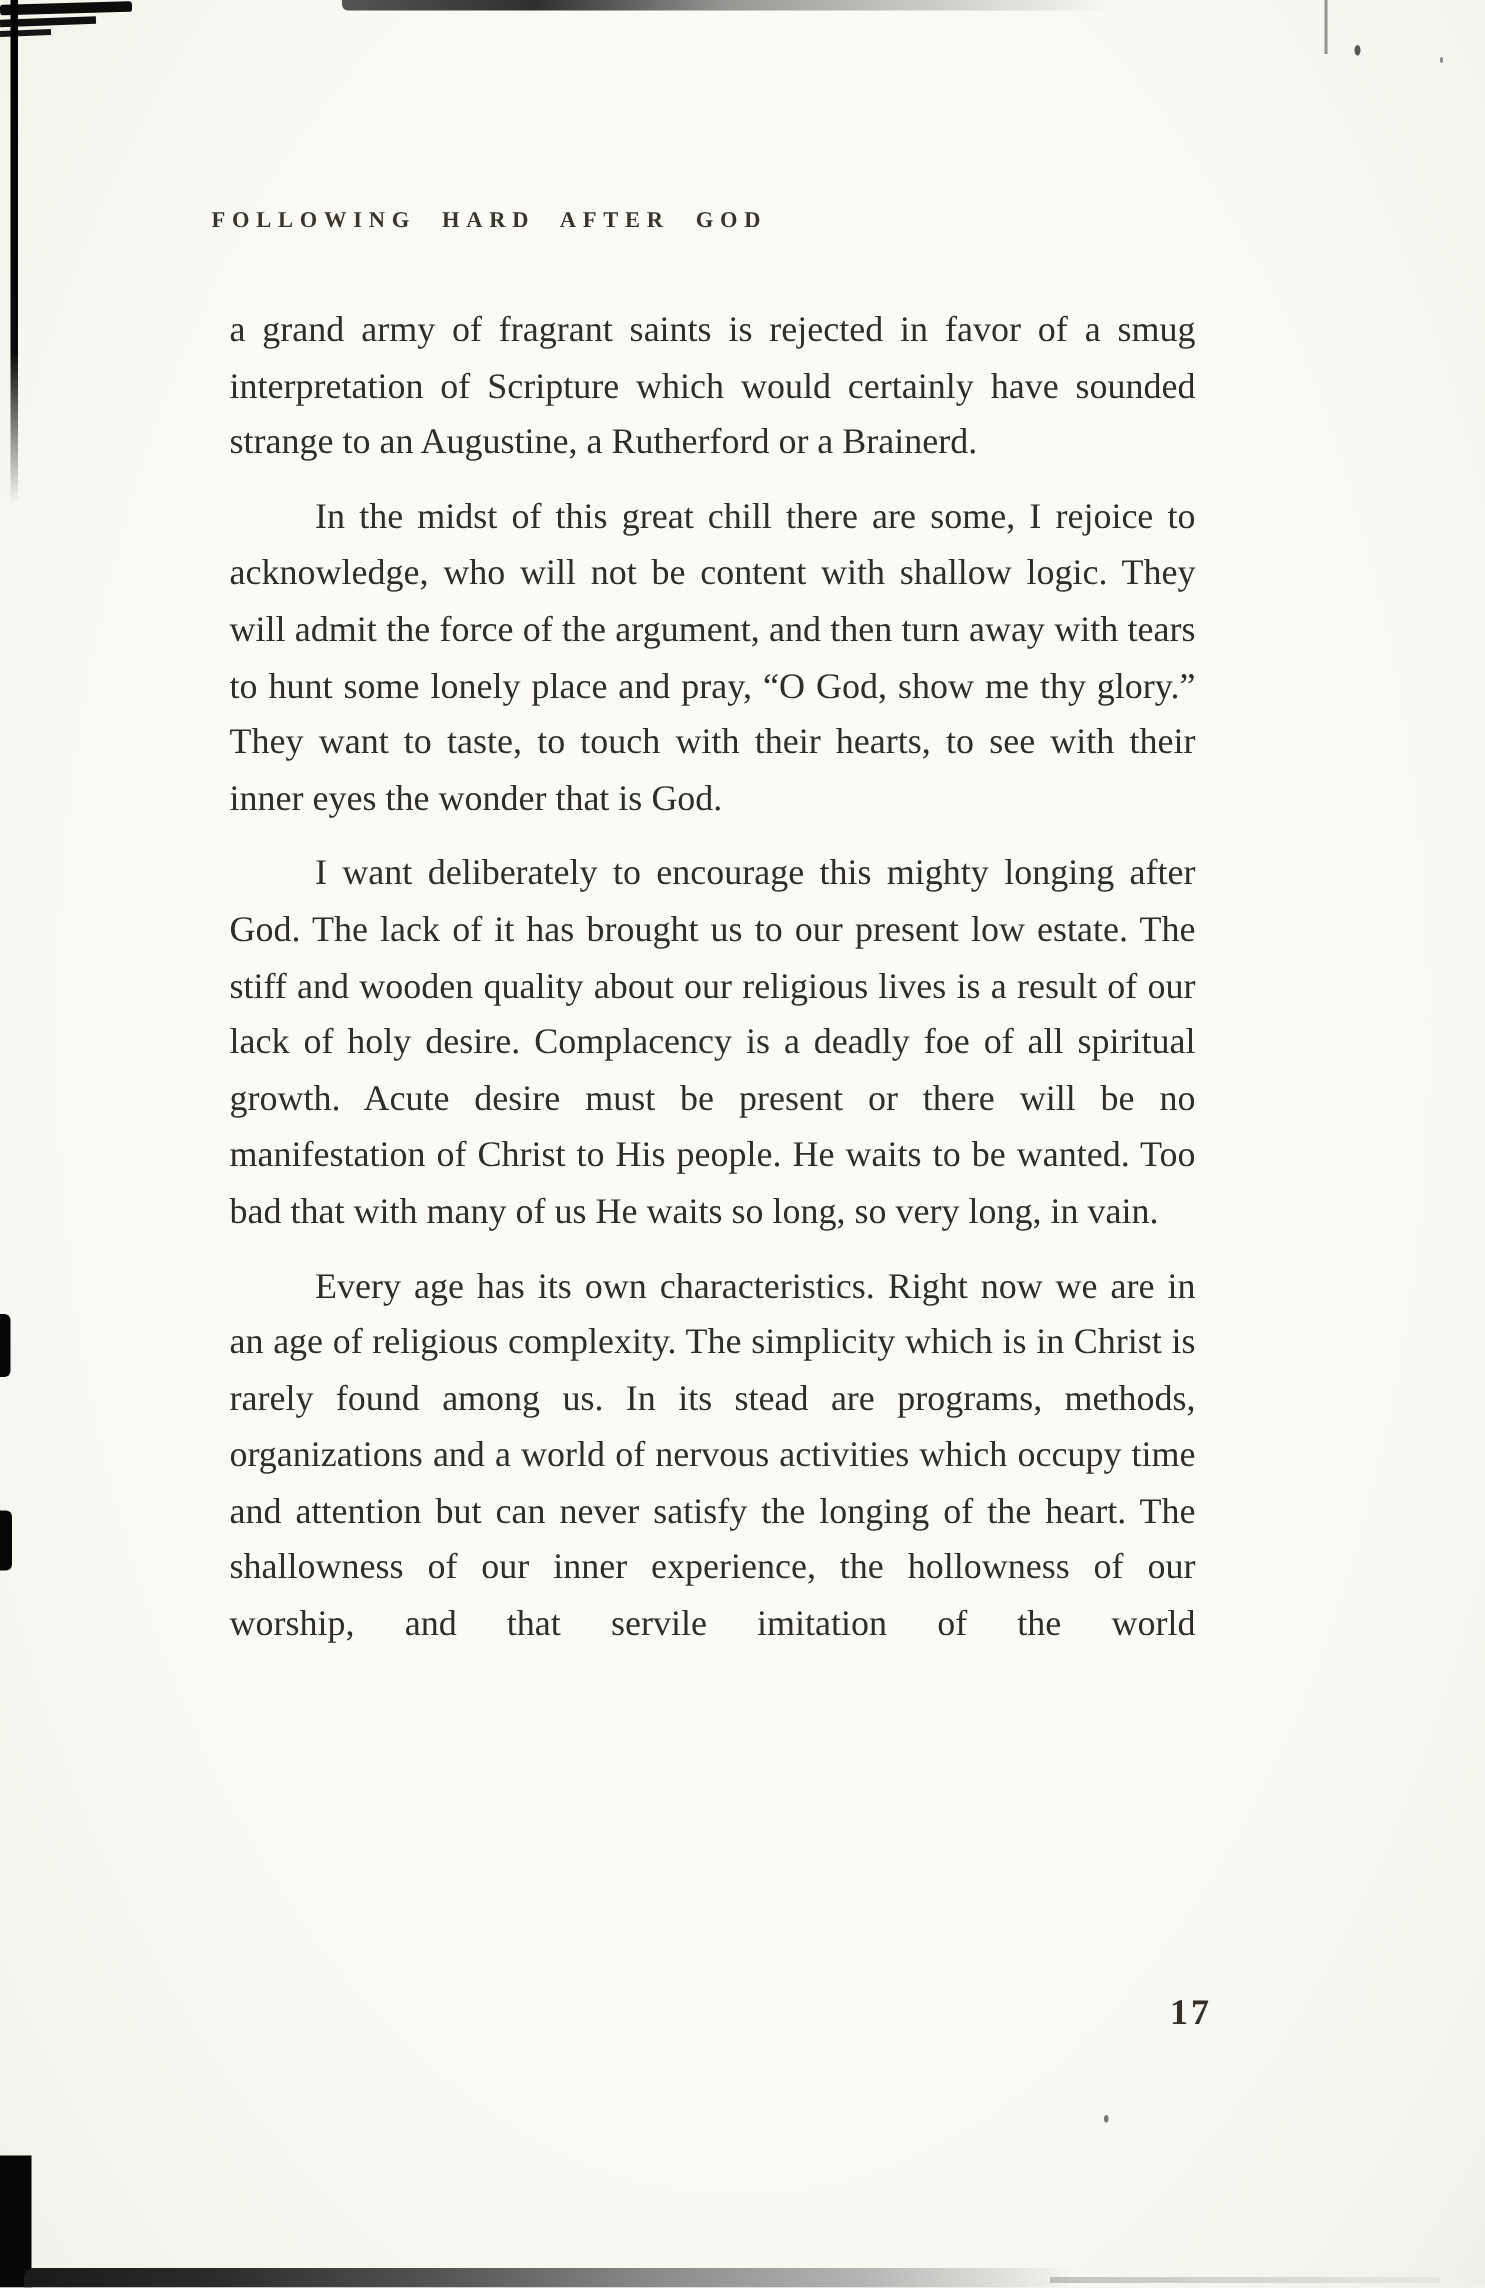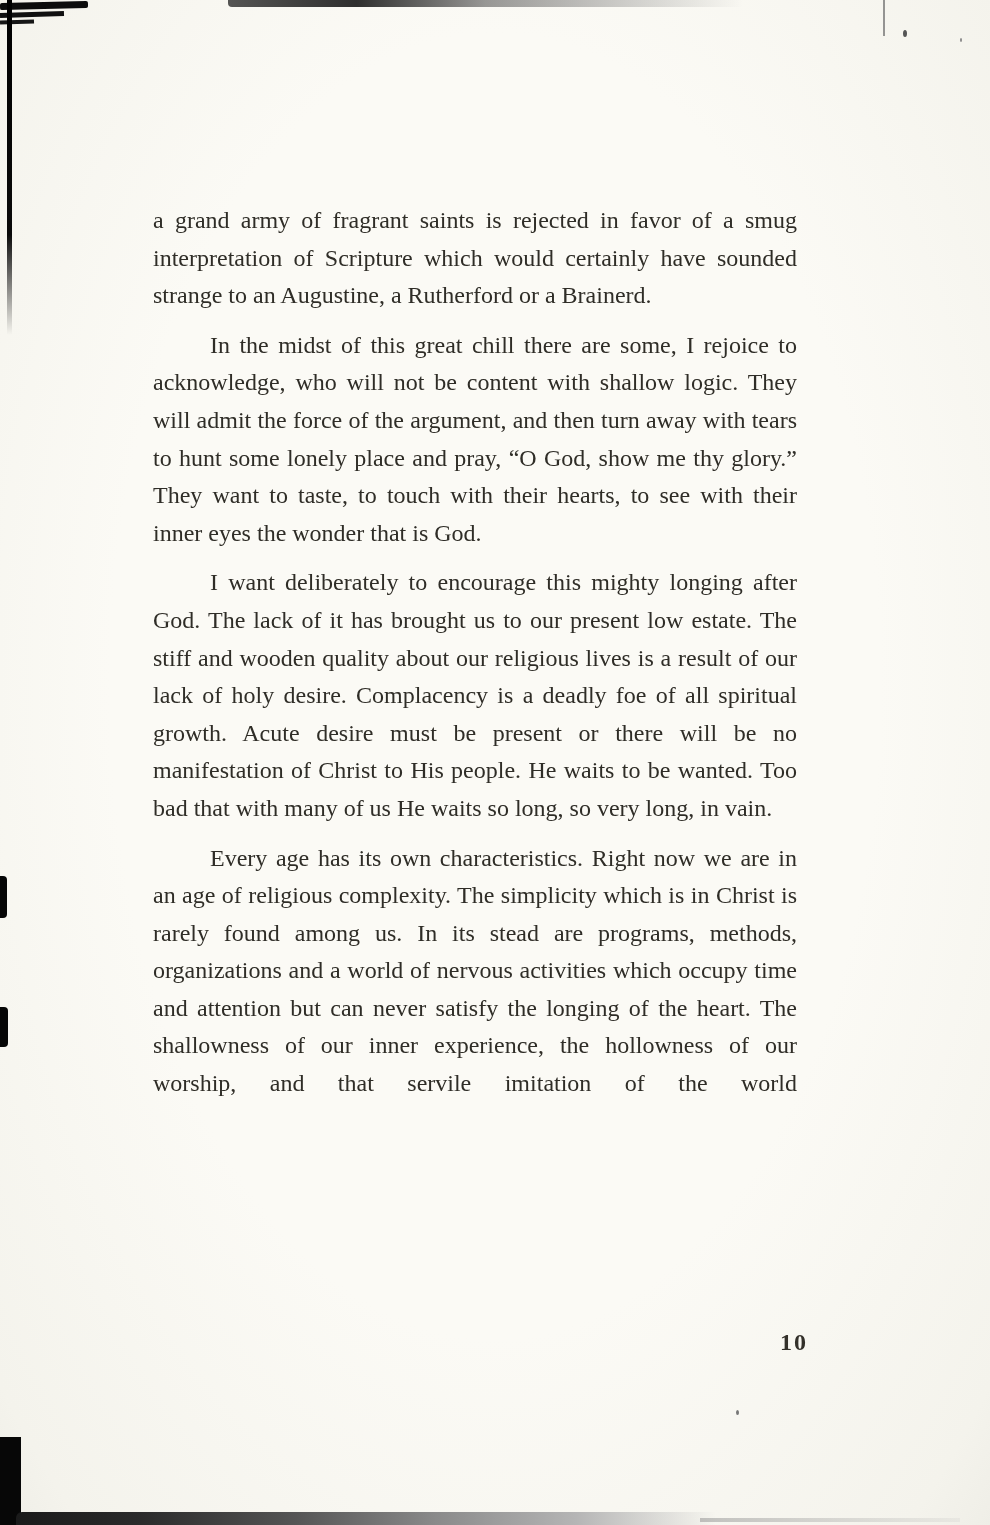--- a/index.html
+++ b/index.html
@@ -71,23 +71,24 @@
   <div class="art tr-line"></div>
   <div class="art tr-dot"></div>
   <div class="art left-nub1"></div>
   <div class="art left-nub2"></div>
   <div class="art bl-bar"></div>
   <div class="art bottom-smudge"></div>
   <div class="art bottom-faint"></div>
   <div class="art speck1"></div>
   <div class="art speck2"></div>
 
+  <header class="running-head">FOLLOWING HARD AFTER GOD</header>
 
   <main class="text-block">
     <p>a grand army of fragrant saints is rejected in favor of a smug interpretation of Scripture which would certainly have sounded strange to an Augustine, a Rutherford or a Brainerd.</p>
     <p class="indent">In the midst of this great chill there are some, I rejoice to acknowledge, who will not be content with shallow logic. They will admit the force of the argument, and then turn away with tears to hunt some lonely place and pray, “O God, show me thy glory.” They want to taste, to touch with their hearts, to see with their inner eyes the wonder that is God.</p>
     <p class="indent">I want deliberately to encourage this mighty longing after God. The lack of it has brought us to our present low estate. The stiff and wooden quality about our religious lives is a result of our lack of holy desire. Complacency is a deadly foe of all spiritual growth. Acute desire must be present or there will be no manifestation of Christ to His people. He waits to be wanted. Too bad that with many of us He waits so long, so very long, in vain.</p>
     <p class="indent last">Every age has its own characteristics. Right now we are in an age of religious complexity. The simplicity which is in Christ is rarely found among us. In its stead are programs, methods, organizations and a world of nervous activities which occupy time and attention but can never satisfy the longing of the heart. The shallowness of our inner experience, the hollowness of our worship, and that servile imitation of the world</p>
   </main>
 
-  <div class="page-number">10</div>
+  <div class="page-number">17</div>
 
 </div>
 
 </body></html>

